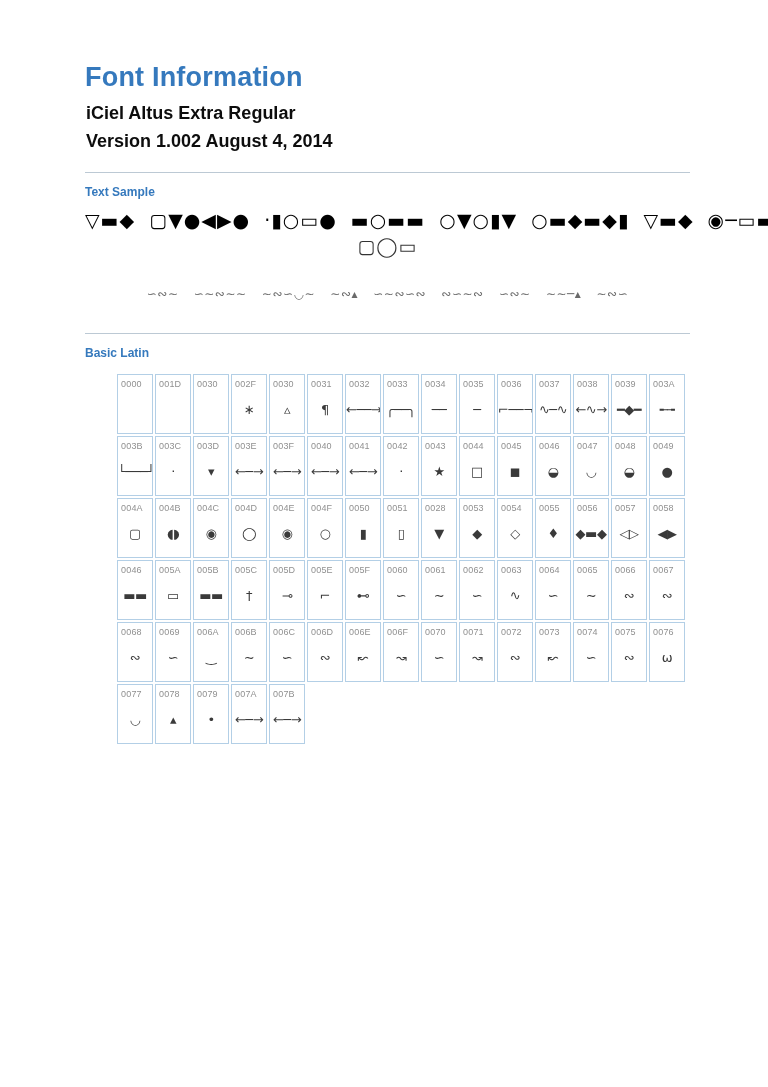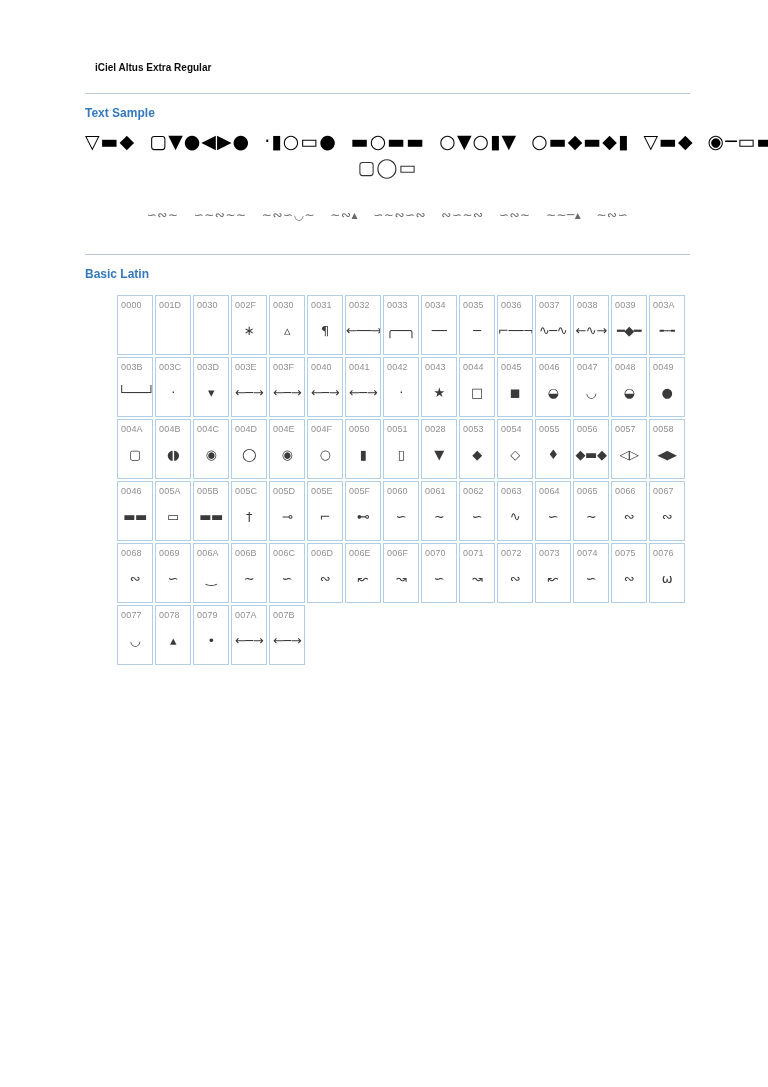--- a/index.html
+++ b/index.html
@@ -15,23 +15,23 @@
     padding: 62px 78px 0 85px;
   }
   .page-title {
     color: #3579bd;
     font-size: 27px;
     font-weight: bold;
     margin: 0 0 10px 0;
     letter-spacing: 0.2px;
   }
   .meta-line {
-    margin: 0 0 7px 10px;
+    margin: 0 0 7px 1px;
     font-weight: bold;
-    font-size: 10px;
+    font-size: 18px;
     color: #0d0d0d;
   }
   .rule {
     border: none;
     border-top: 1px solid #bcc9d4;
     margin: 20px 0 0 0;
   }
   .section-heading {
     color: #3579bd;
     font-size: 12px;
@@ -101,23 +101,25 @@
     letter-spacing: -0.5px;
     white-space: nowrap;
     overflow: hidden;
   }
 </style>
 </head>
 <body>
 
 <div class="content">
 
+  <h1 class="page-title">Font Information</h1>
 
   <div>
     <p class="meta-line">iCiel Altus Extra Regular</p>
+    <p class="meta-line">Version 1.002 August 4, 2014</p>
   </div>
 
   <hr class="rule">
 
   <h2 class="section-heading">Text Sample</h2>
 
   <div>
     <div class="sample-line-1">▽▬◆ ▢▼●◀▶● ·▮○▭● ▬○▬▬ ○▼○▮▼ ○▬◆▬◆▮ ▽▬◆ ◉─▭▬</div>
     <div class="sample-line-2">▢◯▭</div>
     <div class="sample-line-3">∽∾∼ ∽∼∾∼∼ ∼∾∽◡∼ ∼∾▴ ∽∼∾∽∾ ∾∽∼∾ ∽∾∼ ∼∼─▴ ∼∾∽</div>

